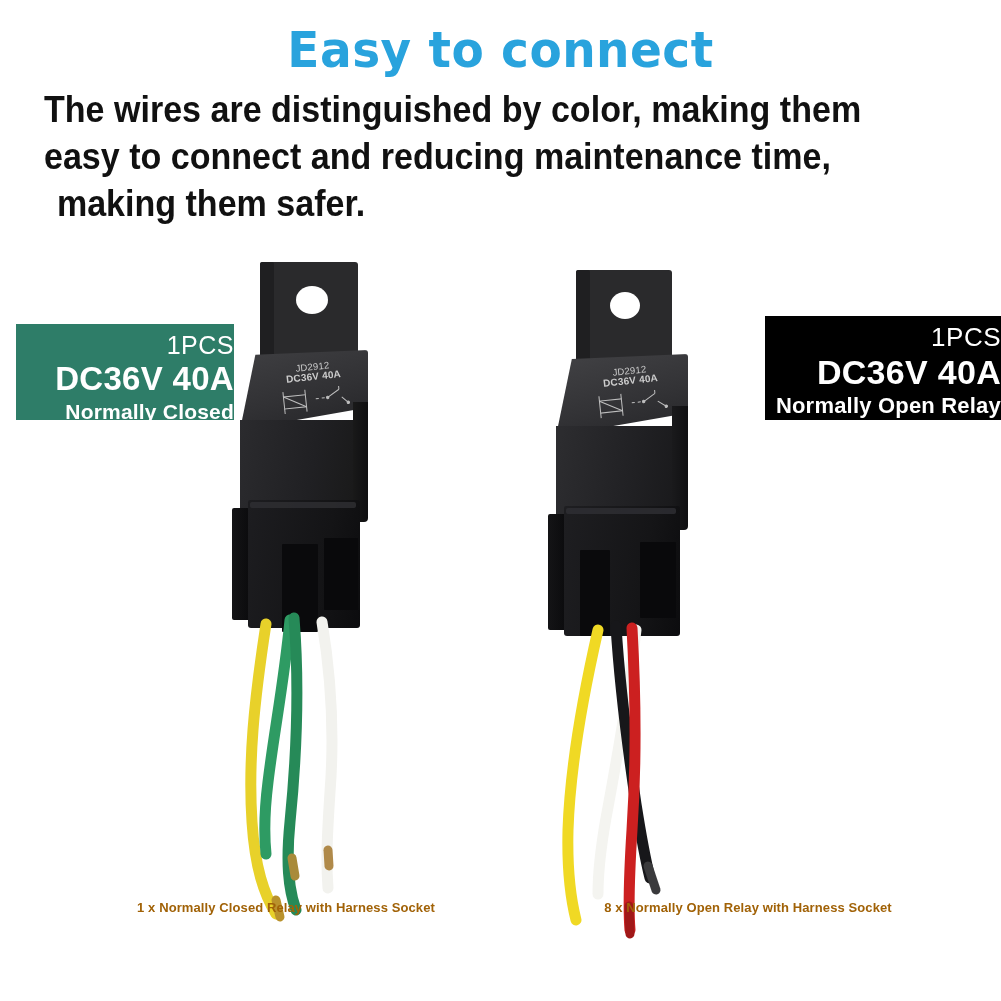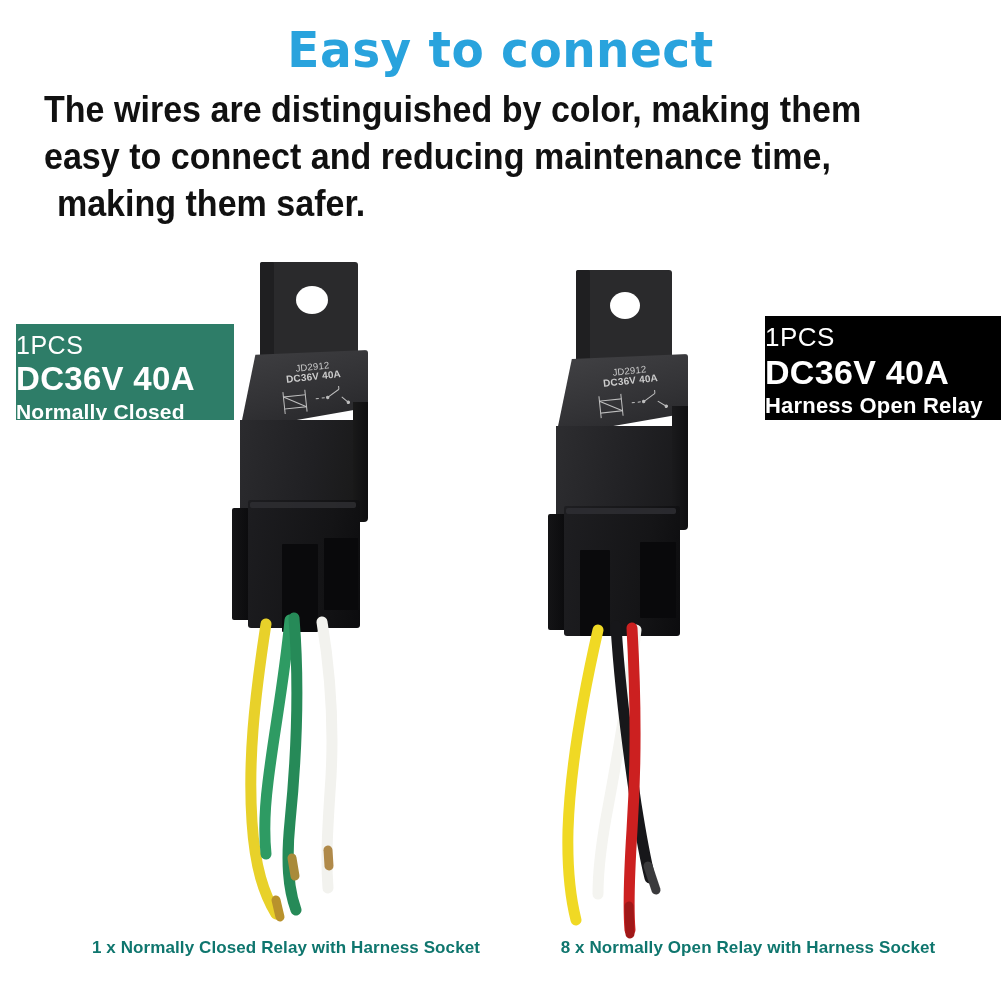--- a/index.html
+++ b/index.html
@@ -46,21 +46,21 @@
     transform-origin: left top;
   }
   #body-copy .line { display: block; white-space: nowrap; }
   #body-copy .line.indent { padding-left: 14px; }
 
   
   .badge {
     position: absolute;
     box-sizing: border-box;
     color: #ffffff;
-    text-align: left;
+    text-align: right;
     padding-top: 6px;
     z-index: 40;
   }
   .badge .b-qty {
     display: block;
     font-size: 25px;
     line-height: 30px;
     font-weight: normal;
     letter-spacing: 0.5px;
   }
@@ -176,26 +176,26 @@
     border-radius: 2px;
   }
 
   
   .wire-layer { position: absolute; left: 0; top: 0; width: 230px; height: 660px; }
   .wire-layer svg { display: block; overflow: visible; }
 
   
   .caption {
     position: absolute;
-    top: 936px;
+    top: 896px;
     font-family: "Liberation Sans", sans-serif;
     font-weight: bold;
-    font-size: 17px;
+    font-size: 13px;
     line-height: 24px;
-    color: #0f766e;
+    color: #a16207;
     white-space: nowrap;
     letter-spacing: 0.1px;
   }
   #caption-left  { left: 66px;  width: 440px; text-align: center; }
   #caption-right { left: 528px; width: 440px; text-align: center; }
 </style>
 </head>
 <body>
 
 <div id="headline">Easy to connect</div>
@@ -208,21 +208,21 @@
 
 <div id="badge-left" class="badge">
   <span class="b-qty">1PCS</span>
   <span class="b-spec">DC36V 40A</span>
   <span class="b-type">Normally Closed Relay</span>
 </div>
 
 <div id="badge-right" class="badge">
   <span class="b-qty">1PCS</span>
   <span class="b-spec">DC36V 40A</span>
-  <span class="b-type">Harness Open Relay</span>
+  <span class="b-type">Normally Open Relay</span>
 </div>
 
 <div id="assembly-left" class="assembly">
 
   <div class="bracket" style="left:38px; top:0; width:98px; height:104px;"></div>
   <div class="bracket-side" style="left:38px; top:0; width:14px; height:112px; background:#1f1f21;"></div>
   <div style="position:absolute; left:74px; top:24px; width:32px; height:28px; background:#ffffff; border-radius:50%;"></div>
 
   <div class="cube">
     <div class="top-face" style="left:18px; top:88px; width:128px; height:80px;

